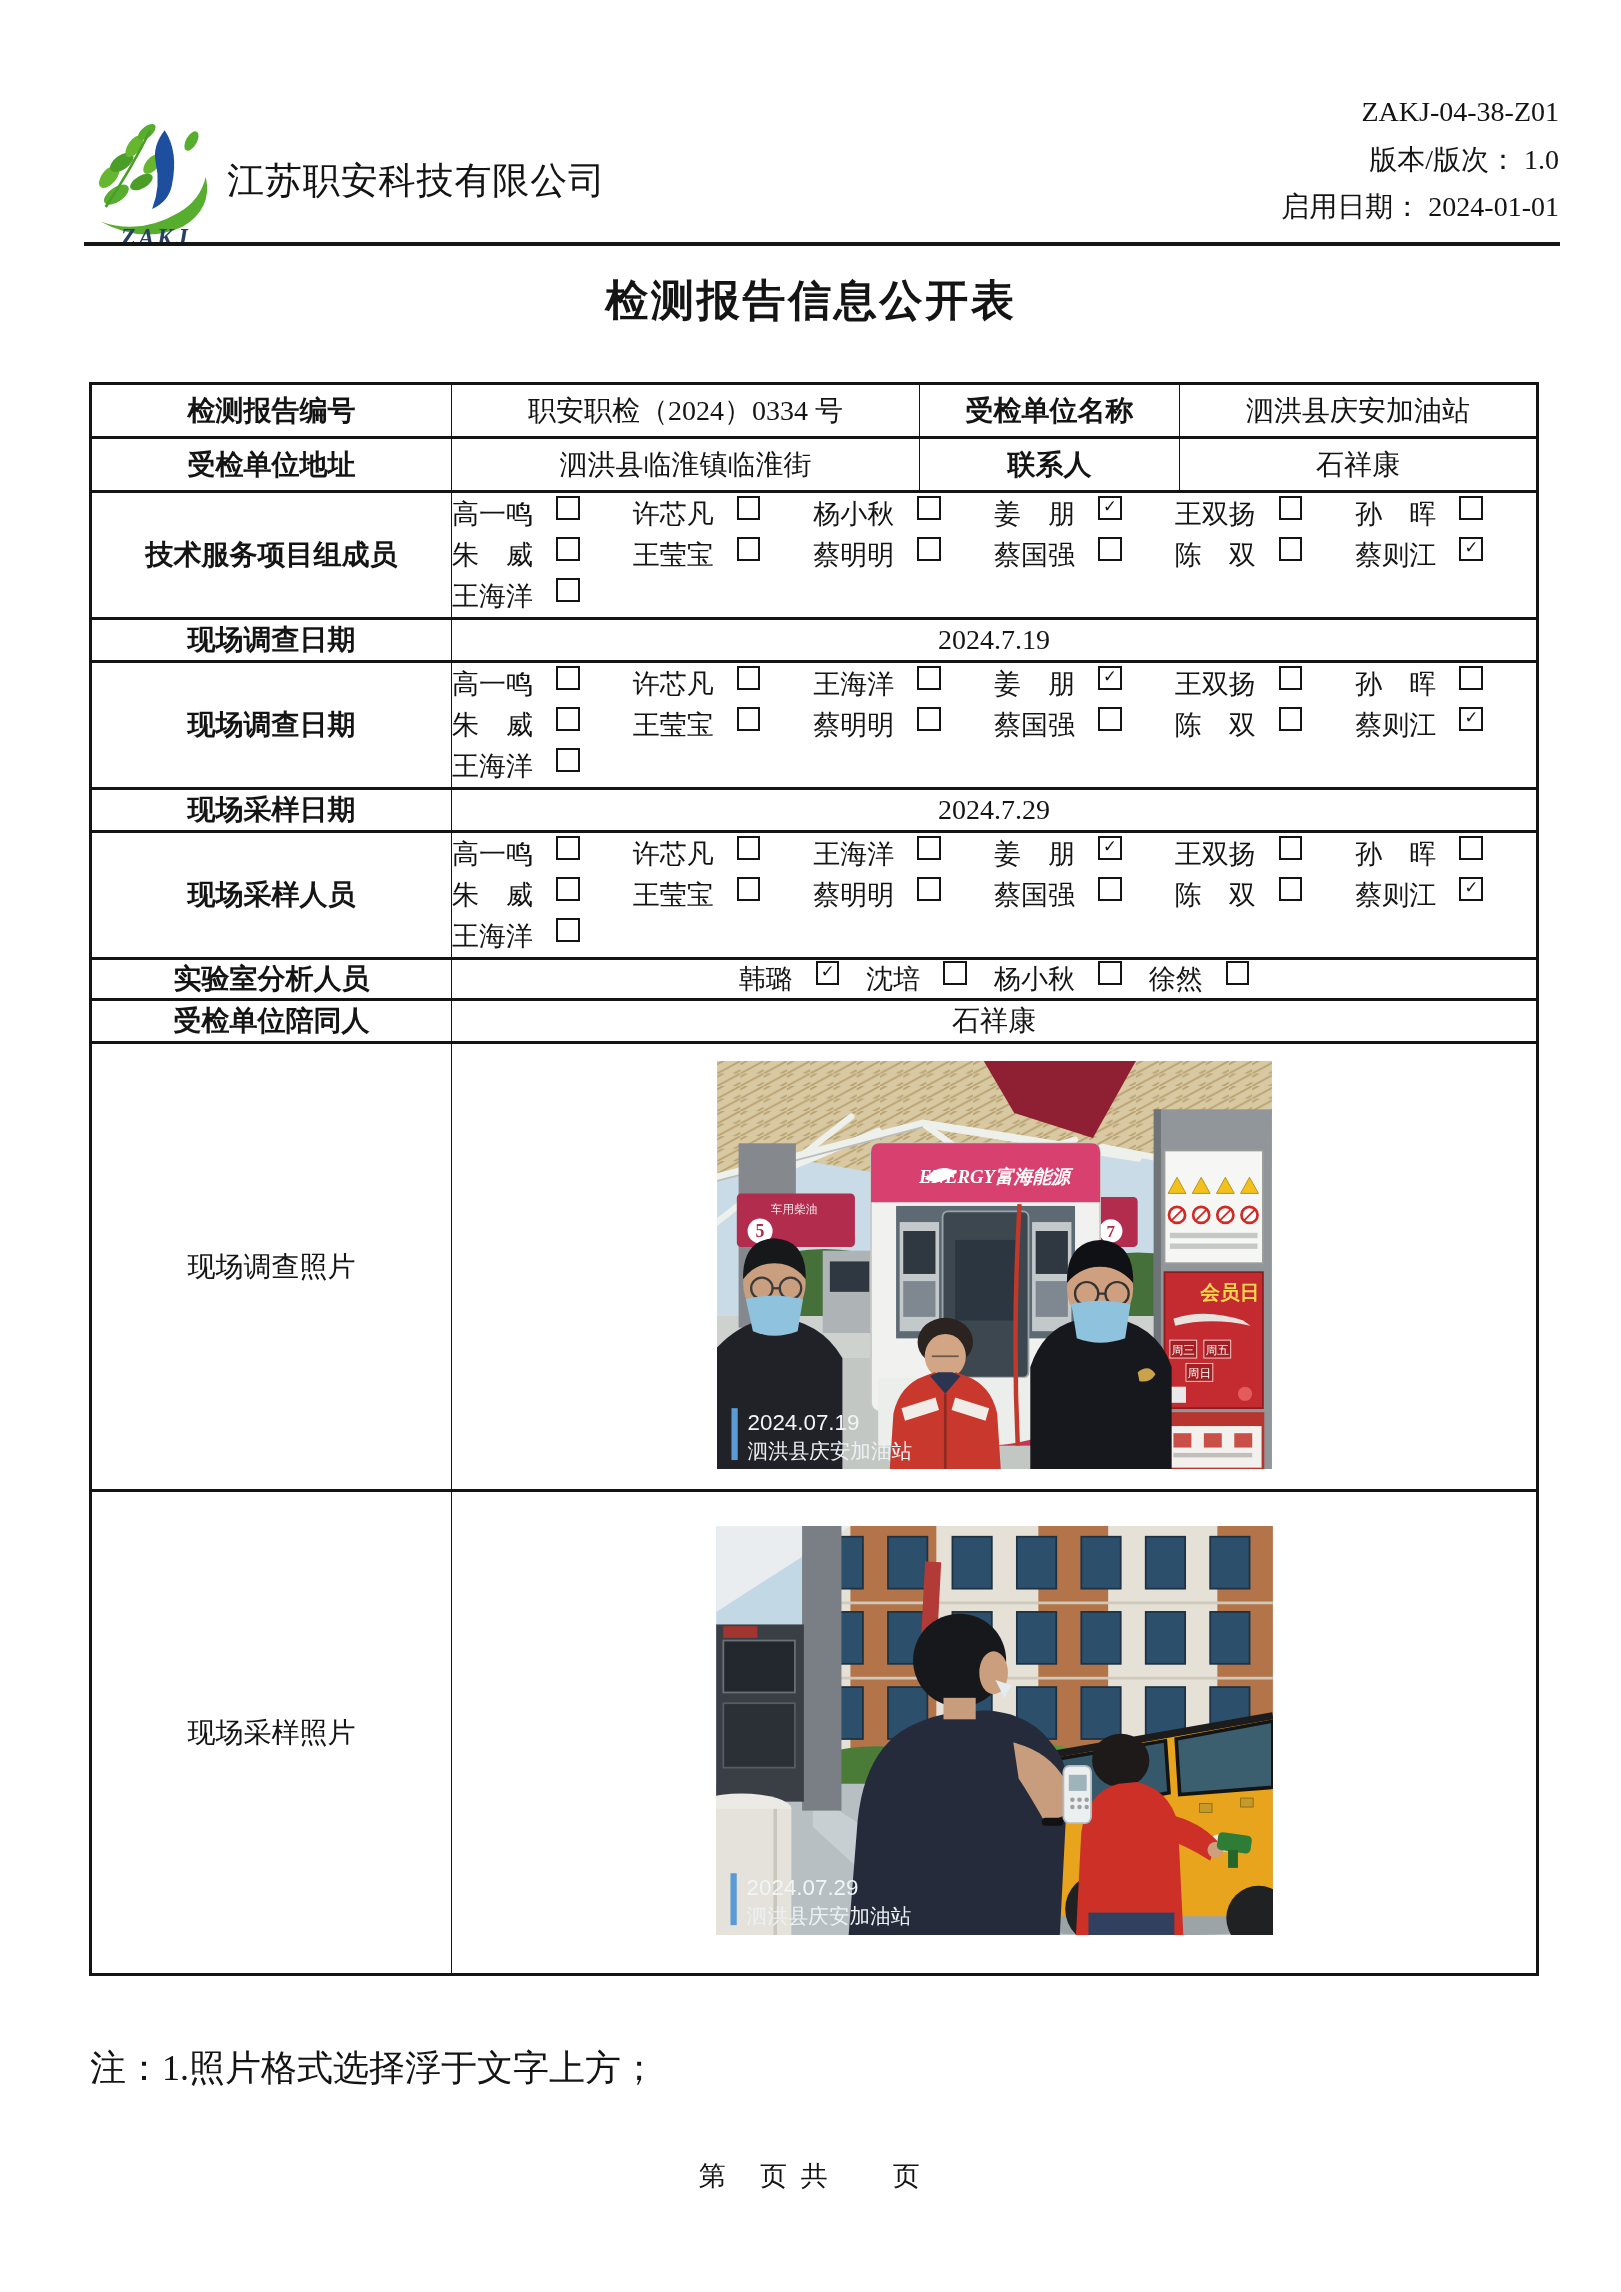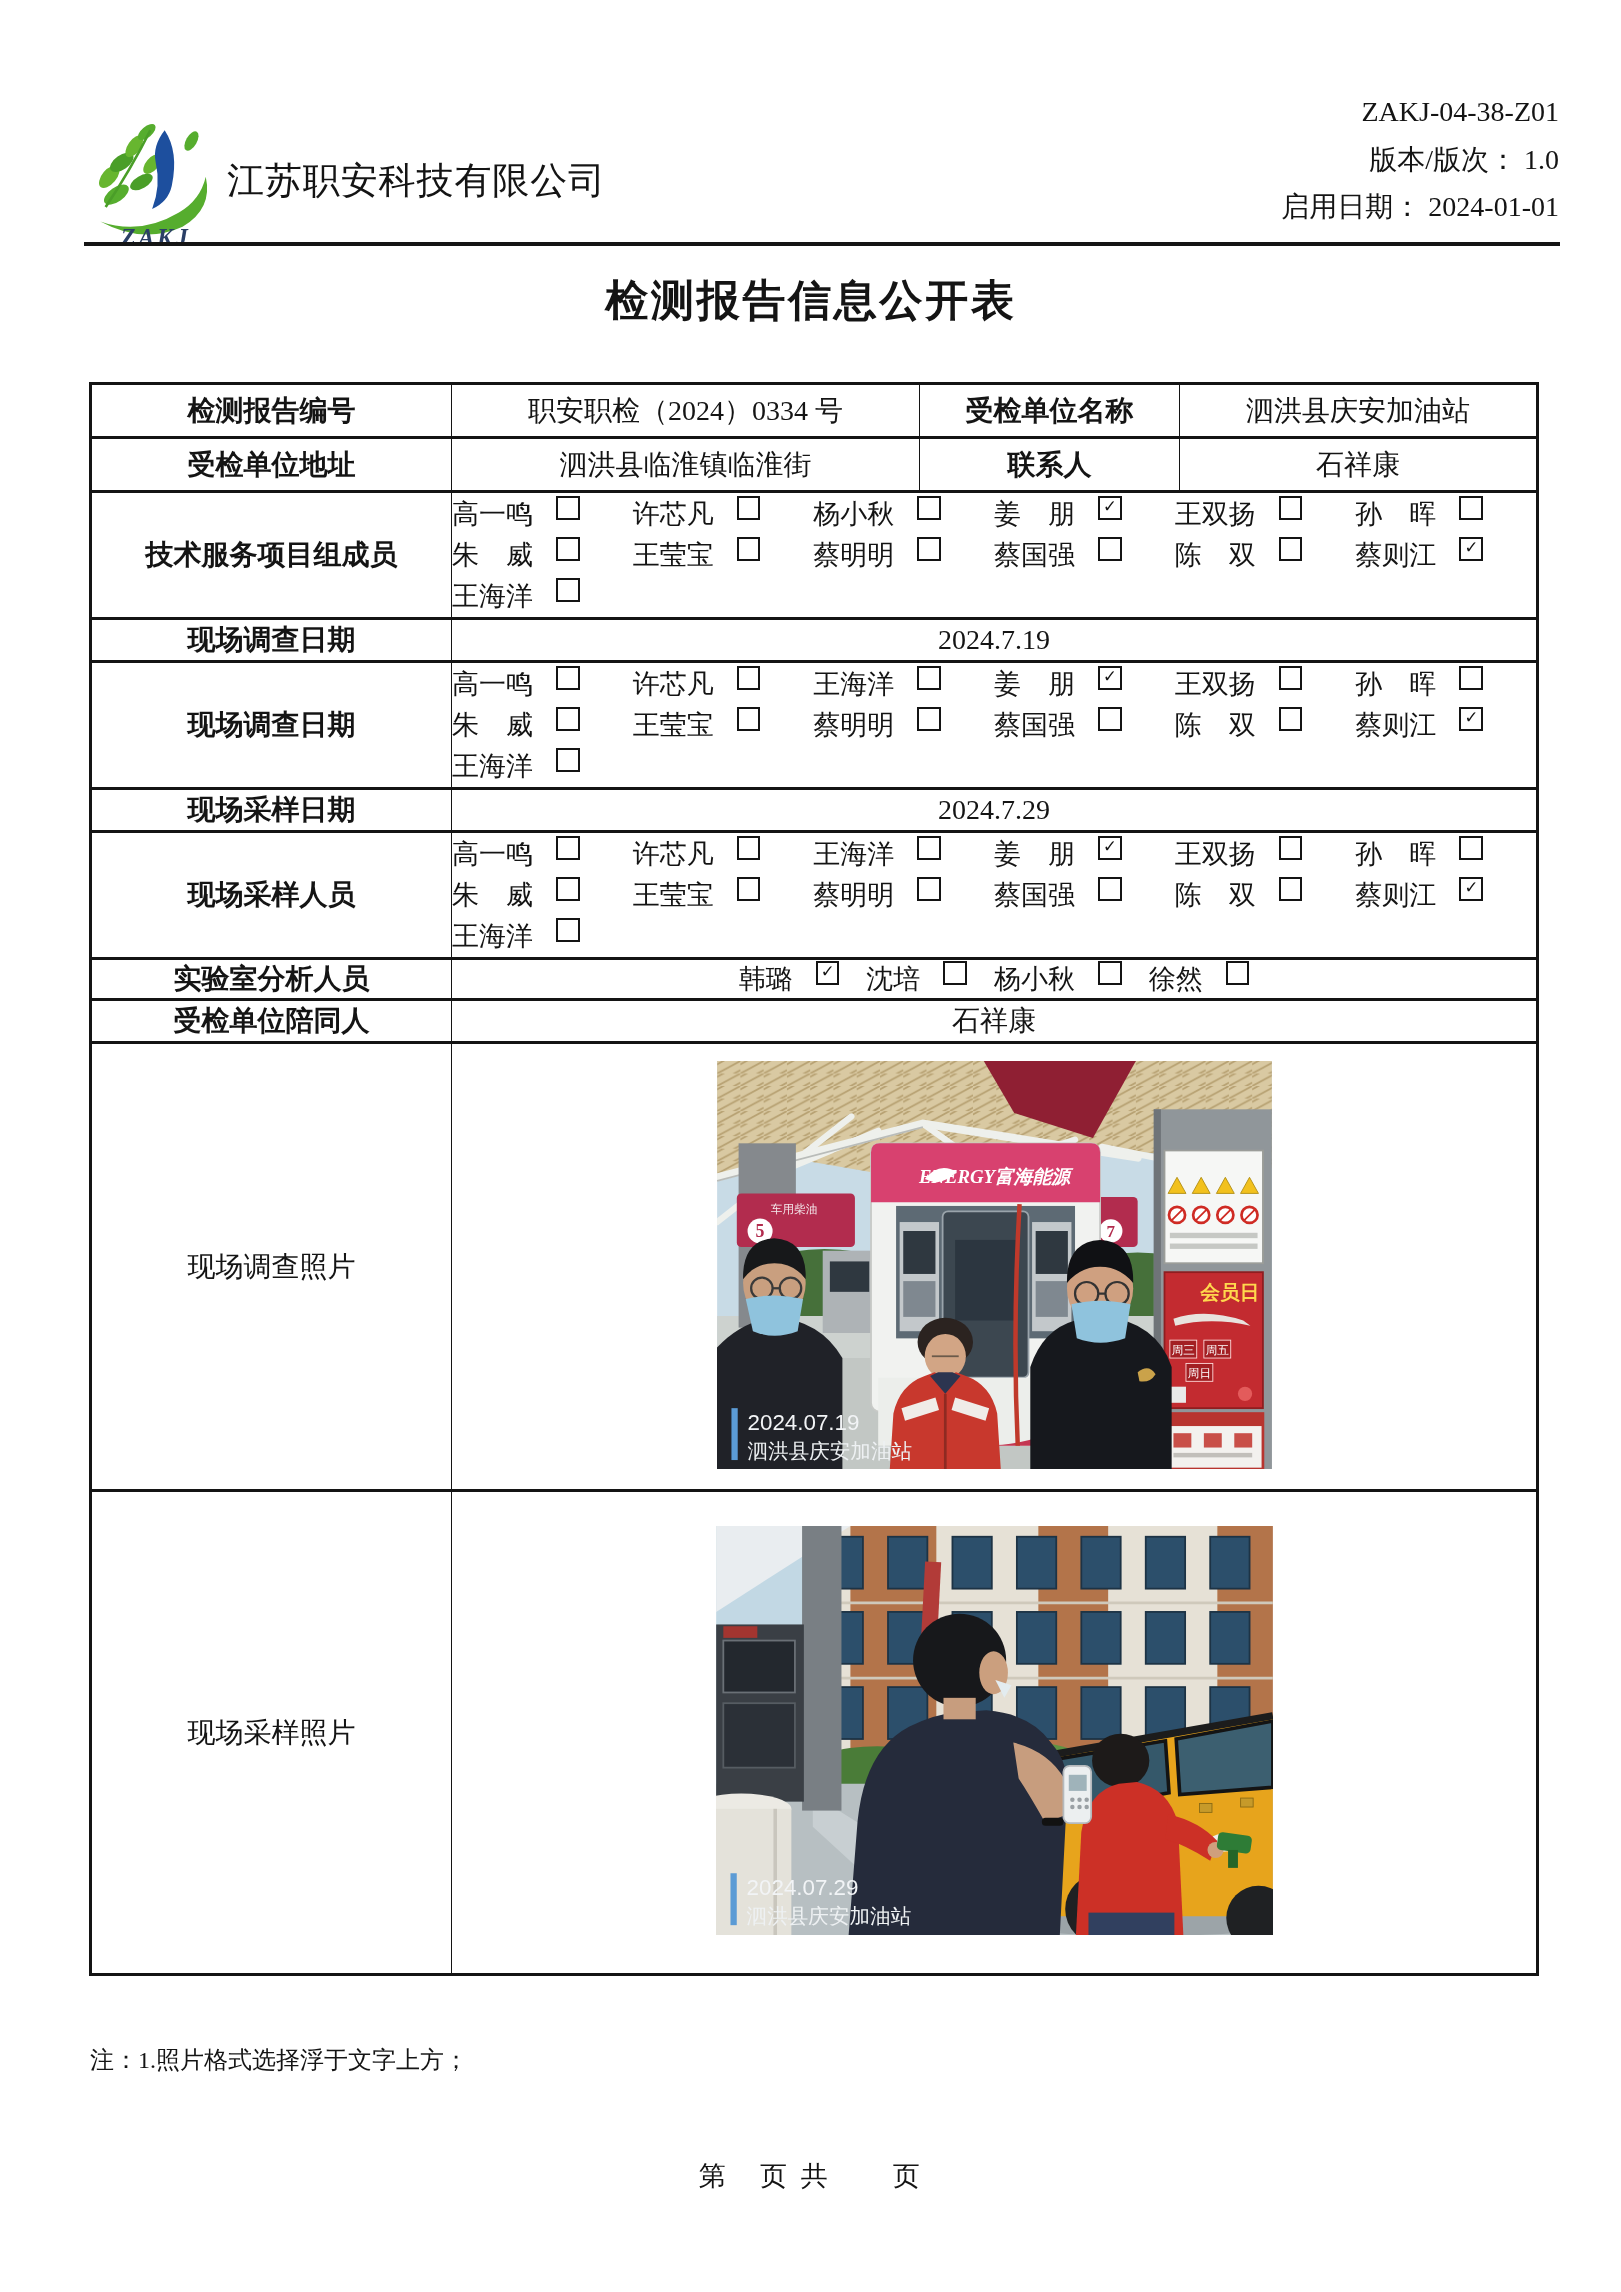--- a/index.html
+++ b/index.html
@@ -27,21 +27,21 @@
   td.cb-cell{padding:10.7px 5.4px 10.7px 16px;}
   .cb-line{display:grid;grid-template-columns:repeat(6,1fr);align-items:center;height:41px;}
   .cb-item{display:flex;align-items:flex-start;gap:23px;font-size:27px;white-space:nowrap;font-family:Liberation Mono, monospace;}
   .cb-box{width:19.7px;height:19.7px;border:2.7px solid #141414;display:inline-flex;
           align-items:center;justify-content:center;font-size:19px;font-weight:bold;line-height:1;
           background:#fff;flex:0 0 auto;}
   .cb-center .cb-line{display:flex;justify-content:center;gap:27px;height:auto;}
   td.photo-cell{text-align:center;}
   .photo-frame{display:inline-block;line-height:0;}
 
-  .note{position:absolute;left:90px;top:2044px;font-size:24px;text-align:right;}
+  .note{position:absolute;left:90px;top:2044px;font-size:36px;text-align:right;}
   .footer{position:absolute;left:0;top:2158px;width:100%;text-align:center;font-size:27px;letter-spacing:3.6px;}
 </style>
 </head>
 <body>
 
 <div class="page">
 
   <div class="logo-wrap">
     <svg width="143" height="143" viewBox="0 0 160 160">
       <g>

